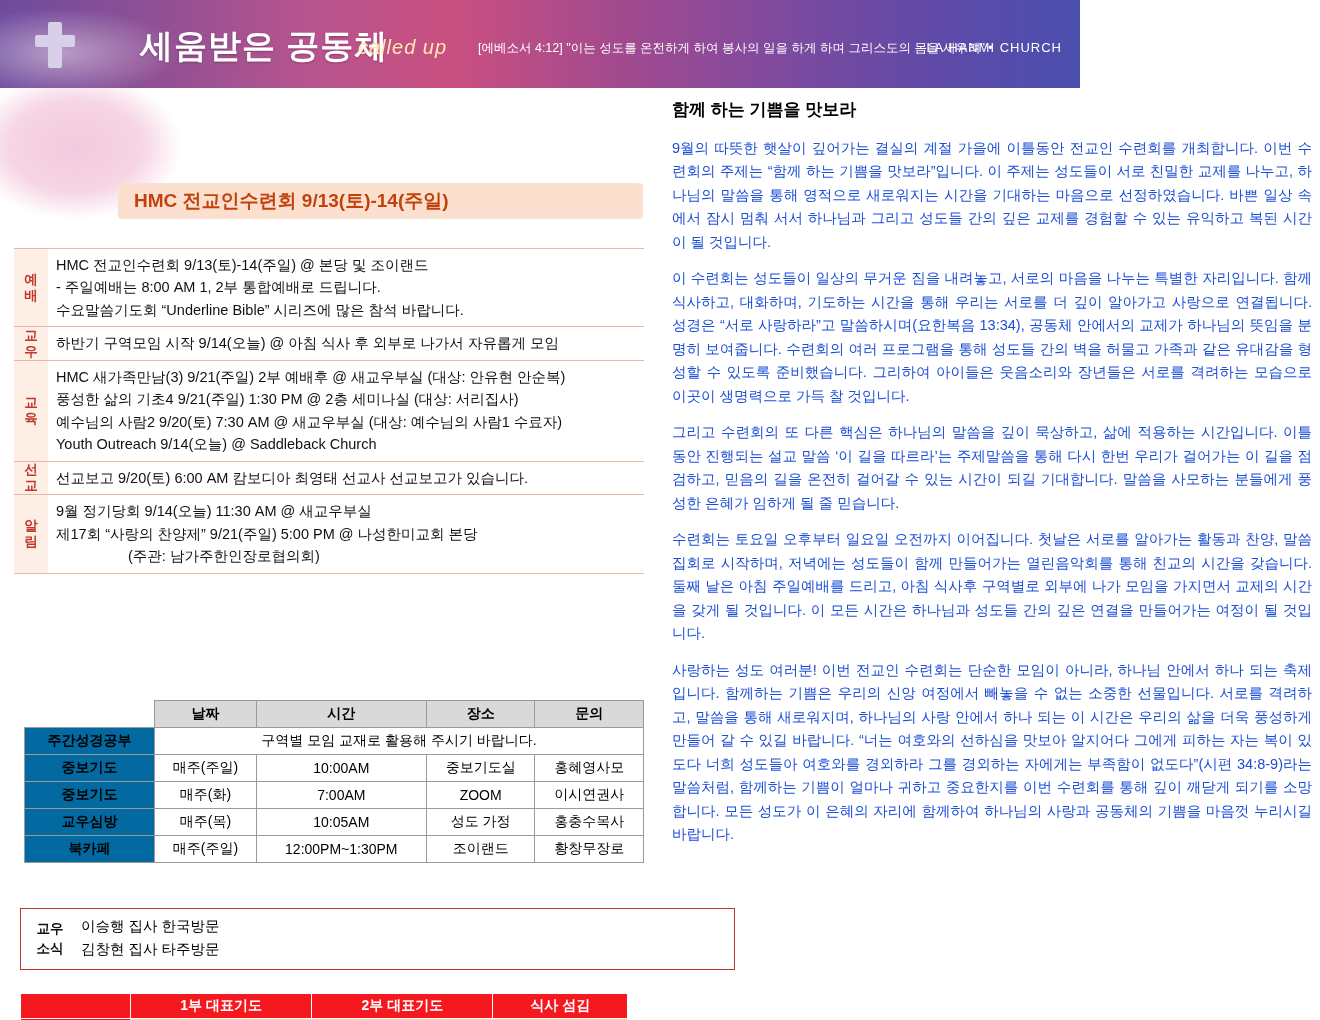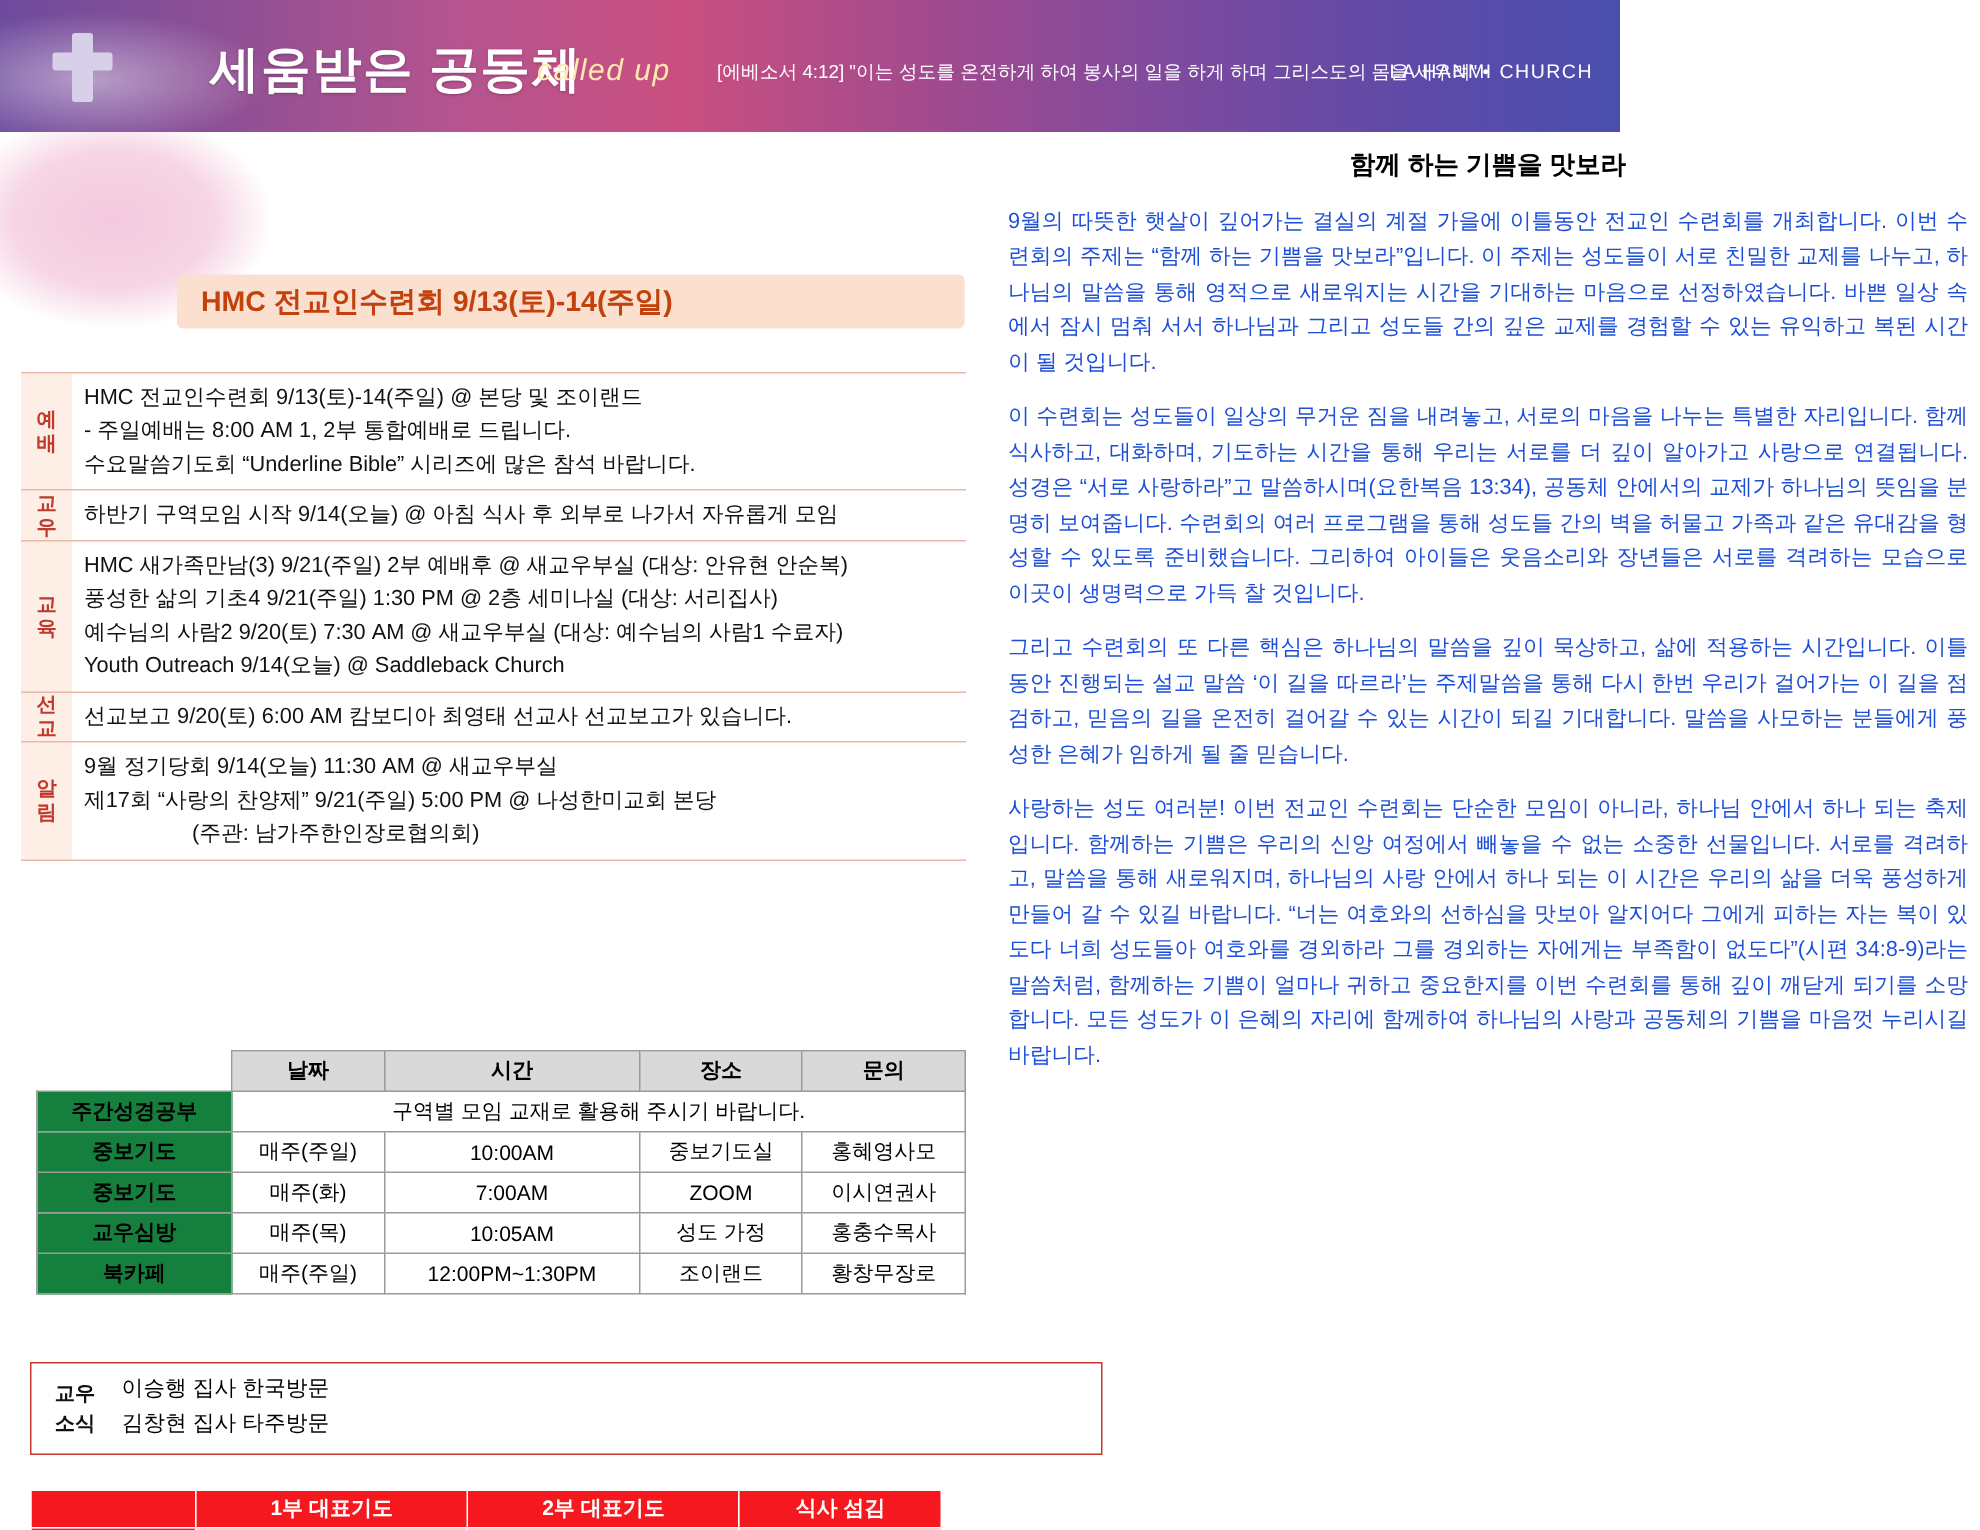--- a/index.html
+++ b/index.html
@@ -91,21 +91,21 @@
 
   
   .sched {
     position:absolute; left:24px; top:612px; width:620px;
     border-collapse:collapse; font-size:14px;
   }
   .sched th, .sched td {
     border:1px solid #9a9a9a; padding:4px 2px; text-align:center; height:26px;
   }
   .sched th { background:#d9d9d9; font-weight:bold; }
-  .sched td.rowlabel { background:#15803d; font-weight:bold; width:130px; }
+  .sched td.rowlabel { background:#0369a1; font-weight:bold; width:130px; }
   .sched td.note { text-align:center; }
 
   
   .news {
     position:absolute; left:20px; top:820px; width:715px; height:62px;
     border:1px solid #c0392b;
   }
   .news .label {
     position:absolute; left:0; top:0; width:58px; height:60px;
     display:flex; flex-direction:column; align-items:center; justify-content:center;
@@ -119,21 +119,21 @@
     border-collapse:collapse; font-size:14px;
   }
   .duty th, .duty td { border:1px solid #ffffff; height:25px; text-align:center; }
   .duty th { background:#f5191f; color:#ffffff; font-weight:bold; }
   .duty th.blank { background:#f5191f; }
   .duty td.wk { background:#f5191f; color:#ffffff; font-weight:bold; width:110px; }
   .duty td { background:#fbd0b3; color:#111; }
 
   
   .r-title { font-size:16px; font-weight:bold; margin:96px 0 0 4px; }
-  .r-sub { font-size:17px; font-weight:bold; text-align:center; margin:10px 0 16px 0; }
+  .r-sub { font-size:17px; font-weight:bold; margin:10px 0 16px 0; }
   .r-para {
     font-size:14.5px; line-height:1.62; text-align:justify;
     margin:0 0 13px 0; color:#1d4ed8;
     text-justify:inter-ideograph;
   }
 </style>
 </head>
 <body>
 
 <div class="banner">
@@ -266,16 +266,17 @@
 
     </tbody>
       </table>
   </div>
 
   <div class="col-right">
     <div class="r-sub">함께 하는 기쁨을 맛보라</div>
     <p class="r-para">9월의 따뜻한 햇살이 깊어가는 결실의 계절 가을에 이틀동안 전교인 수련회를 개최합니다. 이번 수련회의 주제는 “함께 하는 기쁨을 맛보라”입니다. 이 주제는 성도들이 서로 친밀한 교제를 나누고, 하나님의 말씀을 통해 영적으로 새로워지는 시간을 기대하는 마음으로 선정하였습니다. 바쁜 일상 속에서 잠시 멈춰 서서 하나님과 그리고 성도들 간의 깊은 교제를 경험할 수 있는 유익하고 복된 시간이 될 것입니다.</p>
     <p class="r-para">이 수련회는 성도들이 일상의 무거운 짐을 내려놓고, 서로의 마음을 나누는 특별한 자리입니다. 함께 식사하고, 대화하며, 기도하는 시간을 통해 우리는 서로를 더 깊이 알아가고 사랑으로 연결됩니다. 성경은 “서로 사랑하라”고 말씀하시며(요한복음 13:34), 공동체 안에서의 교제가 하나님의 뜻임을 분명히 보여줍니다. 수련회의 여러 프로그램을 통해 성도들 간의 벽을 허물고 가족과 같은 유대감을 형성할 수 있도록 준비했습니다. 그리하여 아이들은 웃음소리와 장년들은 서로를 격려하는 모습으로 이곳이 생명력으로 가득 찰 것입니다.</p>
     <p class="r-para">그리고 수련회의 또 다른 핵심은 하나님의 말씀을 깊이 묵상하고, 삶에 적용하는 시간입니다. 이틀 동안 진행되는 설교 말씀 ‘이 길을 따르라’는 주제말씀을 통해 다시 한번 우리가 걸어가는 이 길을 점검하고, 믿음의 길을 온전히 걸어갈 수 있는 시간이 되길 기대합니다. 말씀을 사모하는 분들에게 풍성한 은혜가 임하게 될 줄 믿습니다.</p>
+    <p class="r-para">수련회는 토요일 오후부터 일요일 오전까지 이어집니다. 첫날은 서로를 알아가는 활동과 찬양, 말씀 집회로 시작하며, 저녁에는 성도들이 함께 만들어가는 열린음악회를 통해 친교의 시간을 갖습니다. 둘째 날은 아침 주일예배를 드리고, 아침 식사후 구역별로 외부에 나가 모임을 가지면서 교제의 시간을 갖게 될 것입니다. 이 모든 시간은 하나님과 성도들 간의 깊은 연결을 만들어가는 여정이 될 것입니다.</p>
     <p class="r-para">사랑하는 성도 여러분! 이번 전교인 수련회는 단순한 모임이 아니라, 하나님 안에서 하나 되는 축제입니다. 함께하는 기쁨은 우리의 신앙 여정에서 빼놓을 수 없는 소중한 선물입니다. 서로를 격려하고, 말씀을 통해 새로워지며, 하나님의 사랑 안에서 하나 되는 이 시간은 우리의 삶을 더욱 풍성하게 만들어 갈 수 있길 바랍니다. “너는 여호와의 선하심을 맛보아 알지어다 그에게 피하는 자는 복이 있도다 너희 성도들아 여호와를 경외하라 그를 경외하는 자에게는 부족함이 없도다”(시편 34:8-9)라는 말씀처럼, 함께하는 기쁨이 얼마나 귀하고 중요한지를 이번 수련회를 통해 깊이 깨닫게 되기를 소망합니다. 모든 성도가 이 은혜의 자리에 함께하여 하나님의 사랑과 공동체의 기쁨을 마음껏 누리시길 바랍니다.</p>
   </div>
 
 </div>
 
 </body></html>

